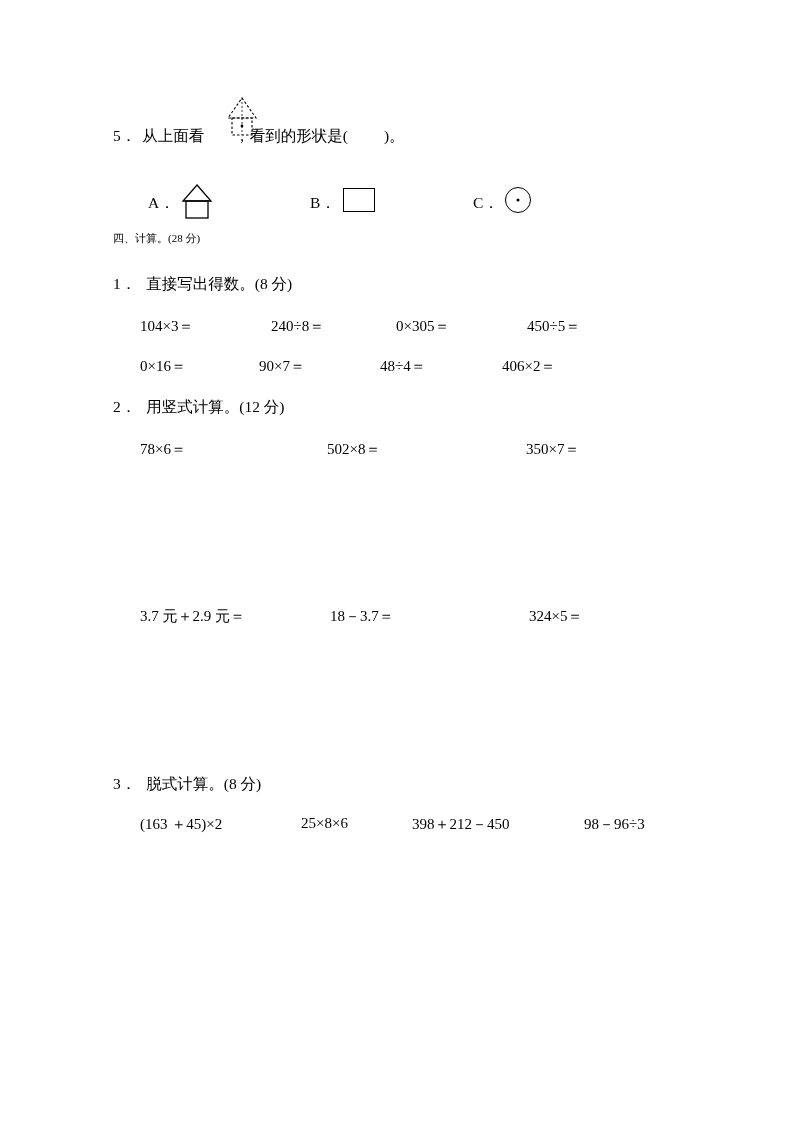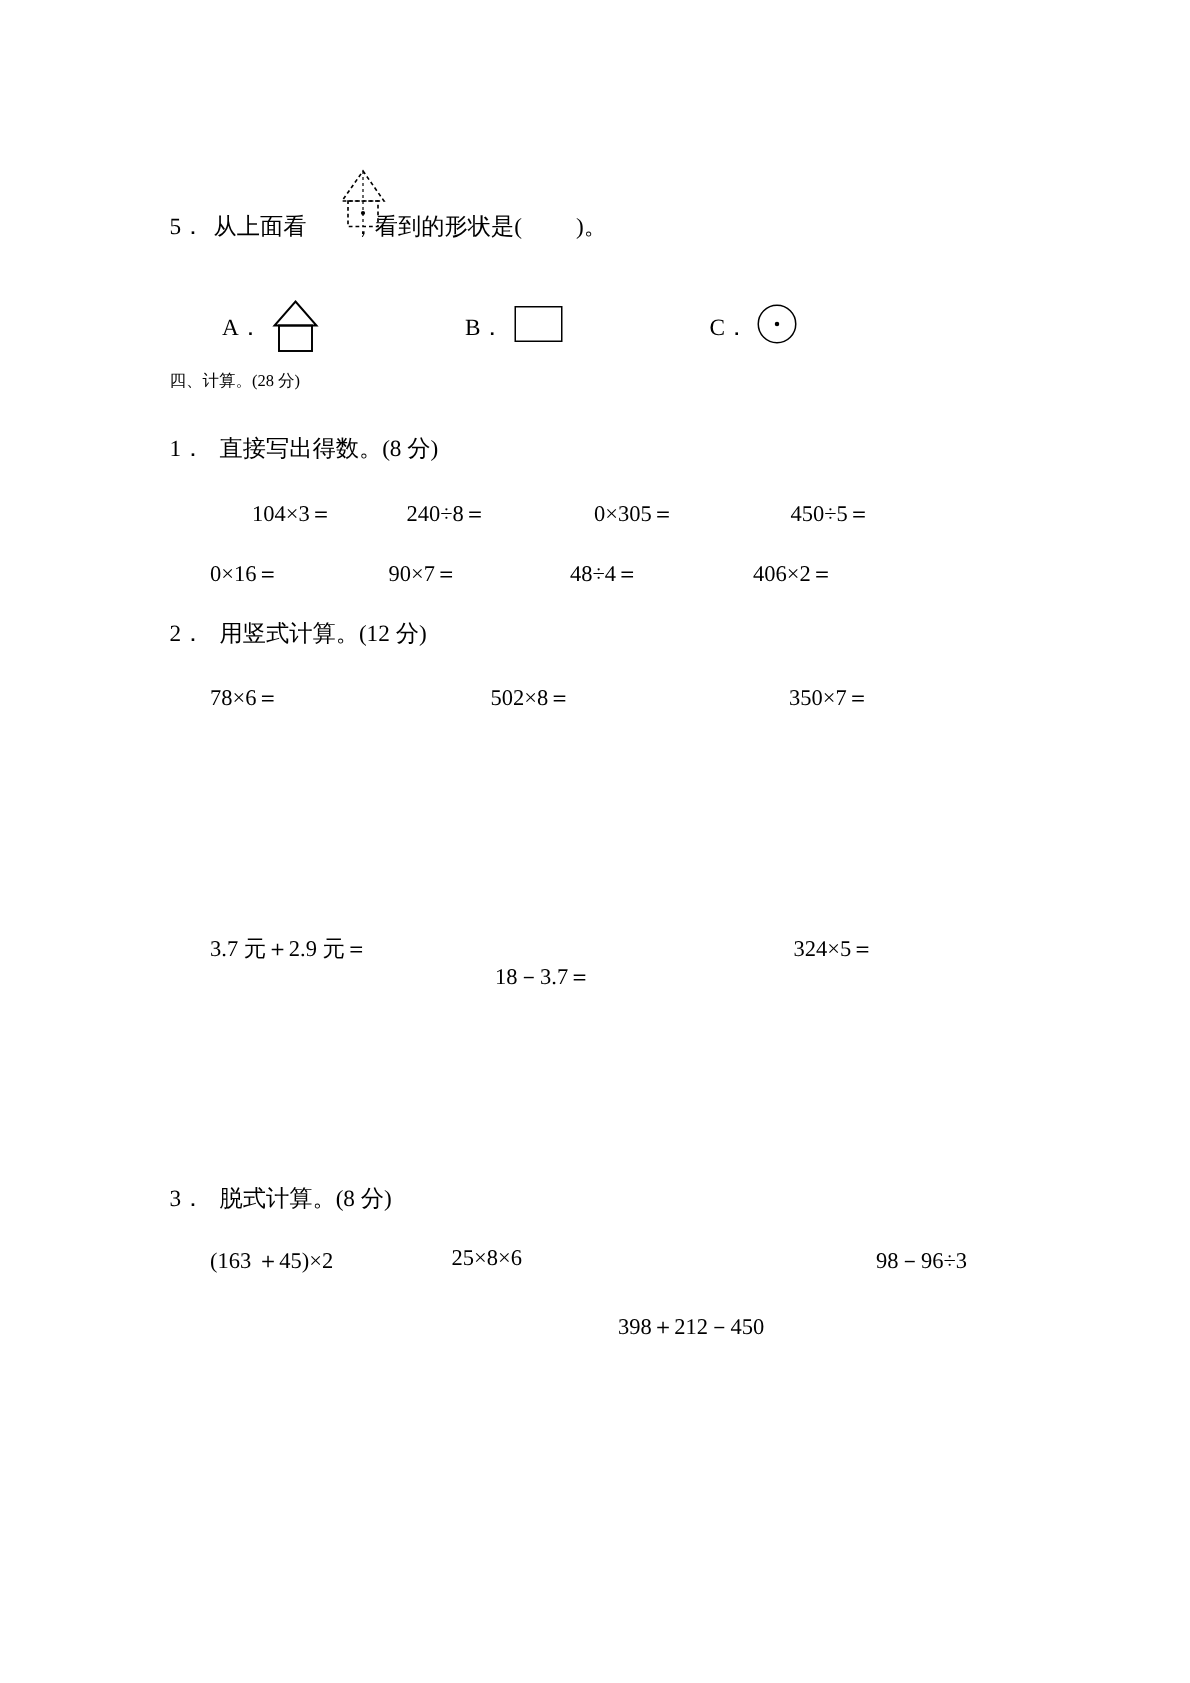--- a/index.html
+++ b/index.html
@@ -10,21 +10,21 @@
   body {
     width: 793px;
     height: 1122px;
     position: relative;
     font-family: "Liberation Serif", "DejaVu Serif", serif;
     color: #000000;
     overflow: hidden;
   }
   .page {
     position: absolute;
-    left: 0; top: 16px;
+    left: 0; top: 0;
     width: 793px;
     height: 960px;
   }
 
   
   .row {
     position: absolute;
     font-size: 15.5px;
     line-height: 1.2;
     white-space: nowrap;
@@ -164,21 +164,21 @@
       </span>
   </div>
 
   <div class="row sect-title" id="sec4">四、计算。(28 分)</div>
 
   <div class="row" id="p1-title">
     <span>1．</span><span style="display:inline-block;width:10px;"></span><span>直接写出得数。(8 分)</span>
   </div>
 
   <div class="eqrow" id="p1r1">
-    <span class="cell" style="left:0px;margin-left:28px;">104×3＝</span>
+    <span class="cell" style="left:0px;">104×3＝</span>
     <span class="cell" style="left:131px;">240÷8＝</span>
     <span class="cell" style="left:256px;">0×305＝</span>
     <span class="cell" style="left:387px;">450÷5＝</span>
   </div>
 
   <div class="eqrow" id="p1r2">
     <span class="cell" style="left:0px;">0×16＝</span>
     <span class="cell" style="left:119px;">90×7＝</span>
     <span class="cell" style="left:240px;">48÷4＝</span>
     <span class="cell" style="left:362px;">406×2＝</span>
@@ -189,28 +189,28 @@
   </div>
 
   <div class="eqrow" id="p2r1">
     <span class="cell" style="left:0px;">78×6＝</span>
     <span class="cell" style="left:187px;">502×8＝</span>
     <span class="cell" style="left:386px;">350×7＝</span>
   </div>
 
   <div class="eqrow" id="p2r2">
     <span class="cell" style="left:0px;">3.7 元＋2.9 元＝</span>
-    <span class="cell" style="left:190px;margin-top:19px;">18－3.7＝</span>
+    <span class="cell" style="left:190px;">18－3.7＝</span>
     <span class="cell" style="left:360px;margin-left:29px;">324×5＝</span>
   </div>
 
   <div class="row" id="p3-title">
     <span>3．</span><span style="display:inline-block;width:10px;"></span><span>脱式计算。(8 分)</span>
   </div>
 
   <div class="eqrow" id="p3r1">
     <span class="cell" style="left:0px;">(163 ＋45)×2</span>
     <span class="cell" style="left:161px;">25×8×6</span>
-    <span class="cell" style="left:272px;margin-top:44px;">398＋212－450</span>
+    <span class="cell" style="left:272px;">398＋212－450</span>
     <span class="cell" style="left:444px;">98－96÷3</span>
   </div>
 
 </div>
 
 </body></html>

